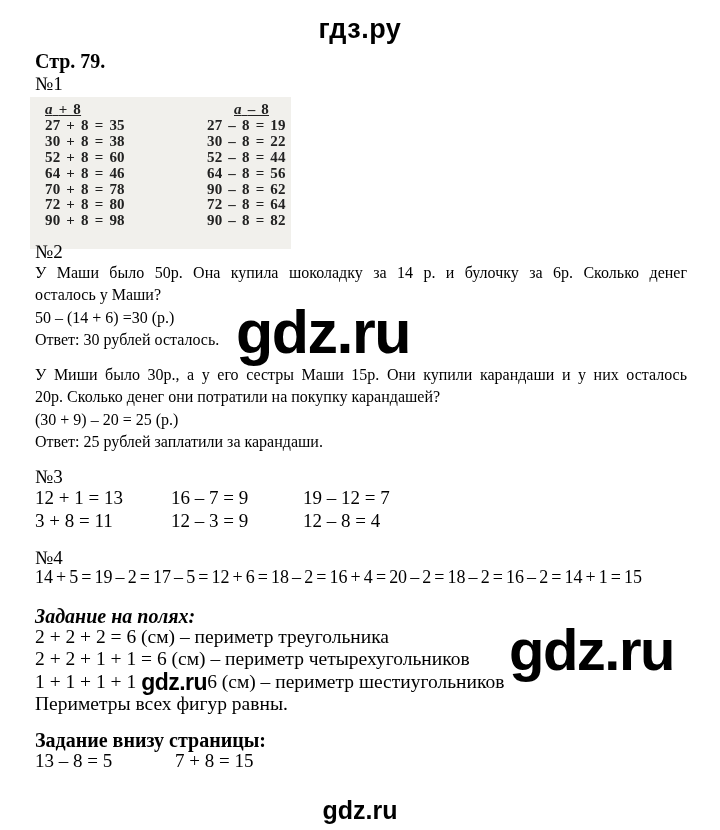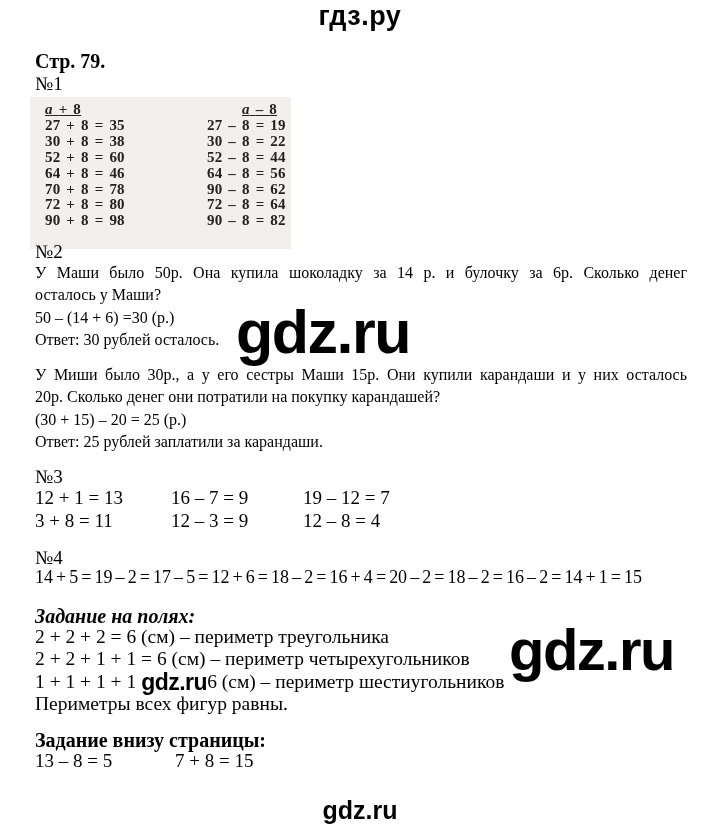--- a/index.html
+++ b/index.html
@@ -5,21 +5,21 @@
   html,body{margin:0;padding:0;}
   body{
     width:720px;height:830px;background:#ffffff;
     font-family:"Liberation Serif",serif;color:#000;
     position:relative;overflow:hidden;
   }
   .abs{position:absolute;}
 
   
   .top-logo{
-    position:absolute;top:1px;left:0;right:0;text-align:center;
+    position:absolute;top:14px;left:0;right:0;text-align:center;
     font-family:"Liberation Sans",sans-serif;font-weight:700;font-size:27px;
     letter-spacing:.5px;color:#000;
   }
   .bottom-logo{
     position:absolute;top:796px;left:0;right:0;text-align:center;
     font-family:"Liberation Sans",sans-serif;font-weight:700;font-size:25px;
     color:#000;
   }
   .wm{
     position:absolute;font-family:"Liberation Sans",sans-serif;font-weight:700;
@@ -45,21 +45,21 @@
   }
   .t1-col{
     position:absolute;top:5px;font-size:15px;line-height:15.9px;
     font-weight:700;color:#222;letter-spacing:.2px;word-spacing:2px;
     white-space:nowrap;
   }
   .t1-col1{left:15px;}
   .t1-col2{left:177px;}
   .t1-header{text-decoration:underline;}
   .t1-header .var{font-style:italic;}
-  .t1-col2 .t1-header{margin-left:35px;text-decoration:underline;}
+  .t1-col2 .t1-header{margin-left:27px;text-decoration:underline;}
 
   
   .problem{left:35px;width:652px;font-size:16px;line-height:22.4px;}
   .p1{top:262px;}
   .p2{top:364px;}
   .jline{text-align:justify;text-align-last:justify;}
 
   
   .t3-rows{left:35px;top:486px;font-size:19px;line-height:23px;width:420px;}
   .t3-row{position:relative;height:23px;}
@@ -120,21 +120,21 @@
   <div class="abs problem p1">
     <div class="jline">У Маши было 50р. Она купила шоколадку за 14 р. и булочку за 6р. Сколько денег</div>
     <div>осталось у Маши?</div>
     <div>50 – (14 + 6) =30 (р.)</div>
     <div>Ответ: 30 рублей осталось.</div>
   </div>
   <div class="wm wm1">gdz.ru</div>
   <div class="abs problem p2">
     <div class="jline">У Миши было 30р., а у его сестры Маши 15р. Они купили карандаши и у них осталось</div>
     <div>20р. Сколько денег они потратили на покупку карандашей?</div>
-    <div>(30 + 15) – 20 = 25 (р.)</div>
+    <div>(30 + 9) – 20 = 25 (р.)</div>
     <div>Ответ: 25 рублей заплатили за карандаши.</div>
   </div>
 
   <div class="abs task-label t3-label">№3</div>
   <div class="abs t3-rows">
     <div class="t3-row">
       <span class="t3-c1">12 + 1 = 13</span>
       <span class="t3-c2">16 – 7 = 9</span>
       <span class="t3-c3">19 – 12 = 7</span>
     </div>

